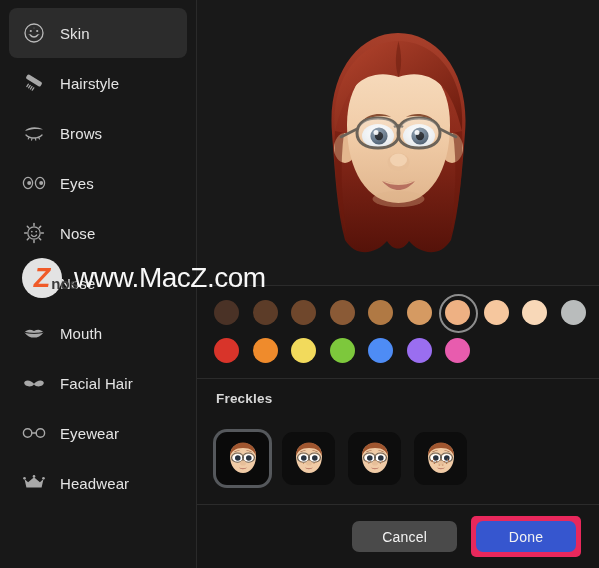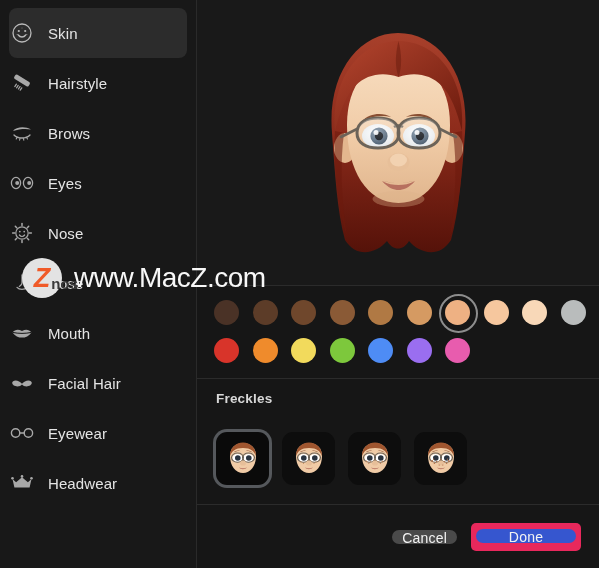--- a/index.html
+++ b/index.html
@@ -25,20 +25,21 @@
     padding: 8px 0 0 0;
     display: flex;
     flex-direction: column;
   }
   .side-item {
     height: 50px;
     margin: 0 9px;
     border-radius: 8px;
     display: flex;
     align-items: center;
+    padding-left: 12px;
     gap: 13px;
     flex: 0 0 auto;
   }
   .side-item.selected { background: #2c2c2c; }
   .side-icon {
     width: 26px; height: 26px;
     display: flex; align-items: center; justify-content: center;
     color: #b9b9b9;
     flex: 0 0 26px;
   }
@@ -133,28 +134,28 @@
     height: 64px;
     display: flex;
     align-items: center;
     justify-content: flex-end;
     gap: 14px;
     padding-right: 18px;
     background: #161616;
     border-top: 1px solid #2b2b2b;
   }
   .btn {
-    height: 14px;
+    height: 31px;
     border-radius: 7px;
     border: none;
     font-size: 14px;
     font-family: "Liberation Sans", sans-serif;
     color: #f2f2f2;
     cursor: pointer;
-    padding: 0 10px;
+    padding: 0 30px;
     letter-spacing: .2px;
   }
   .btn-cancel { background: #4a4a4a; }
   .btn-done-wrap {
     position: relative;
     padding: 5px;
     border-radius: 5px;
     background: #e8285c;
   }
   .btn-done { background: #3656cf; width: 100px; }

